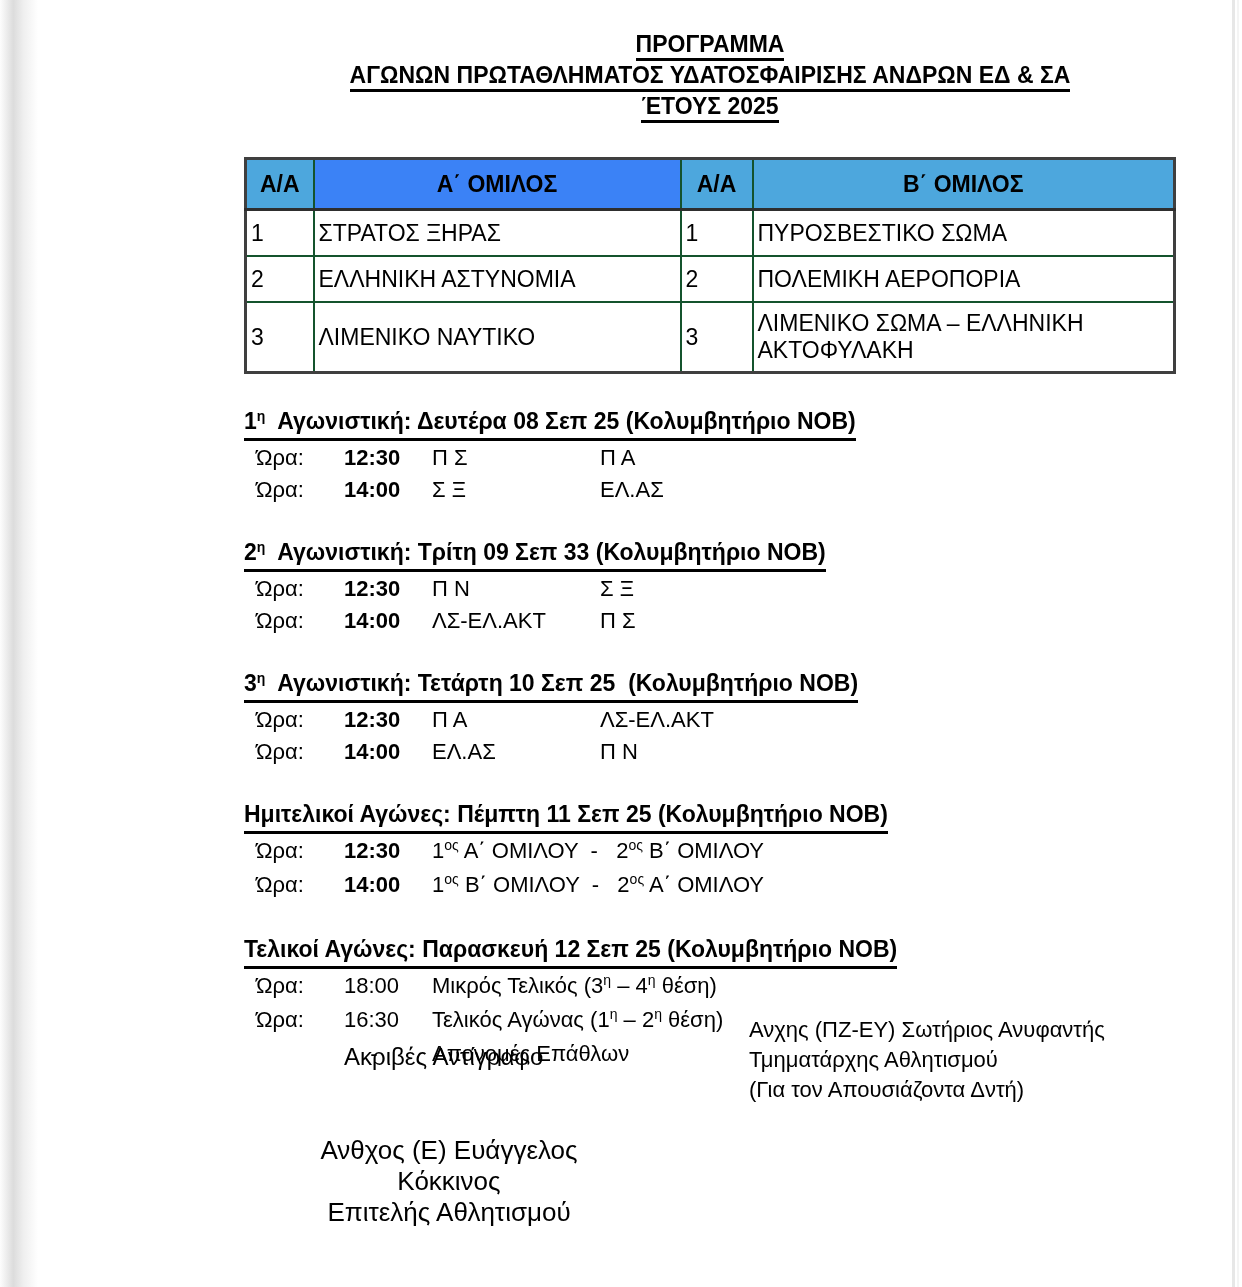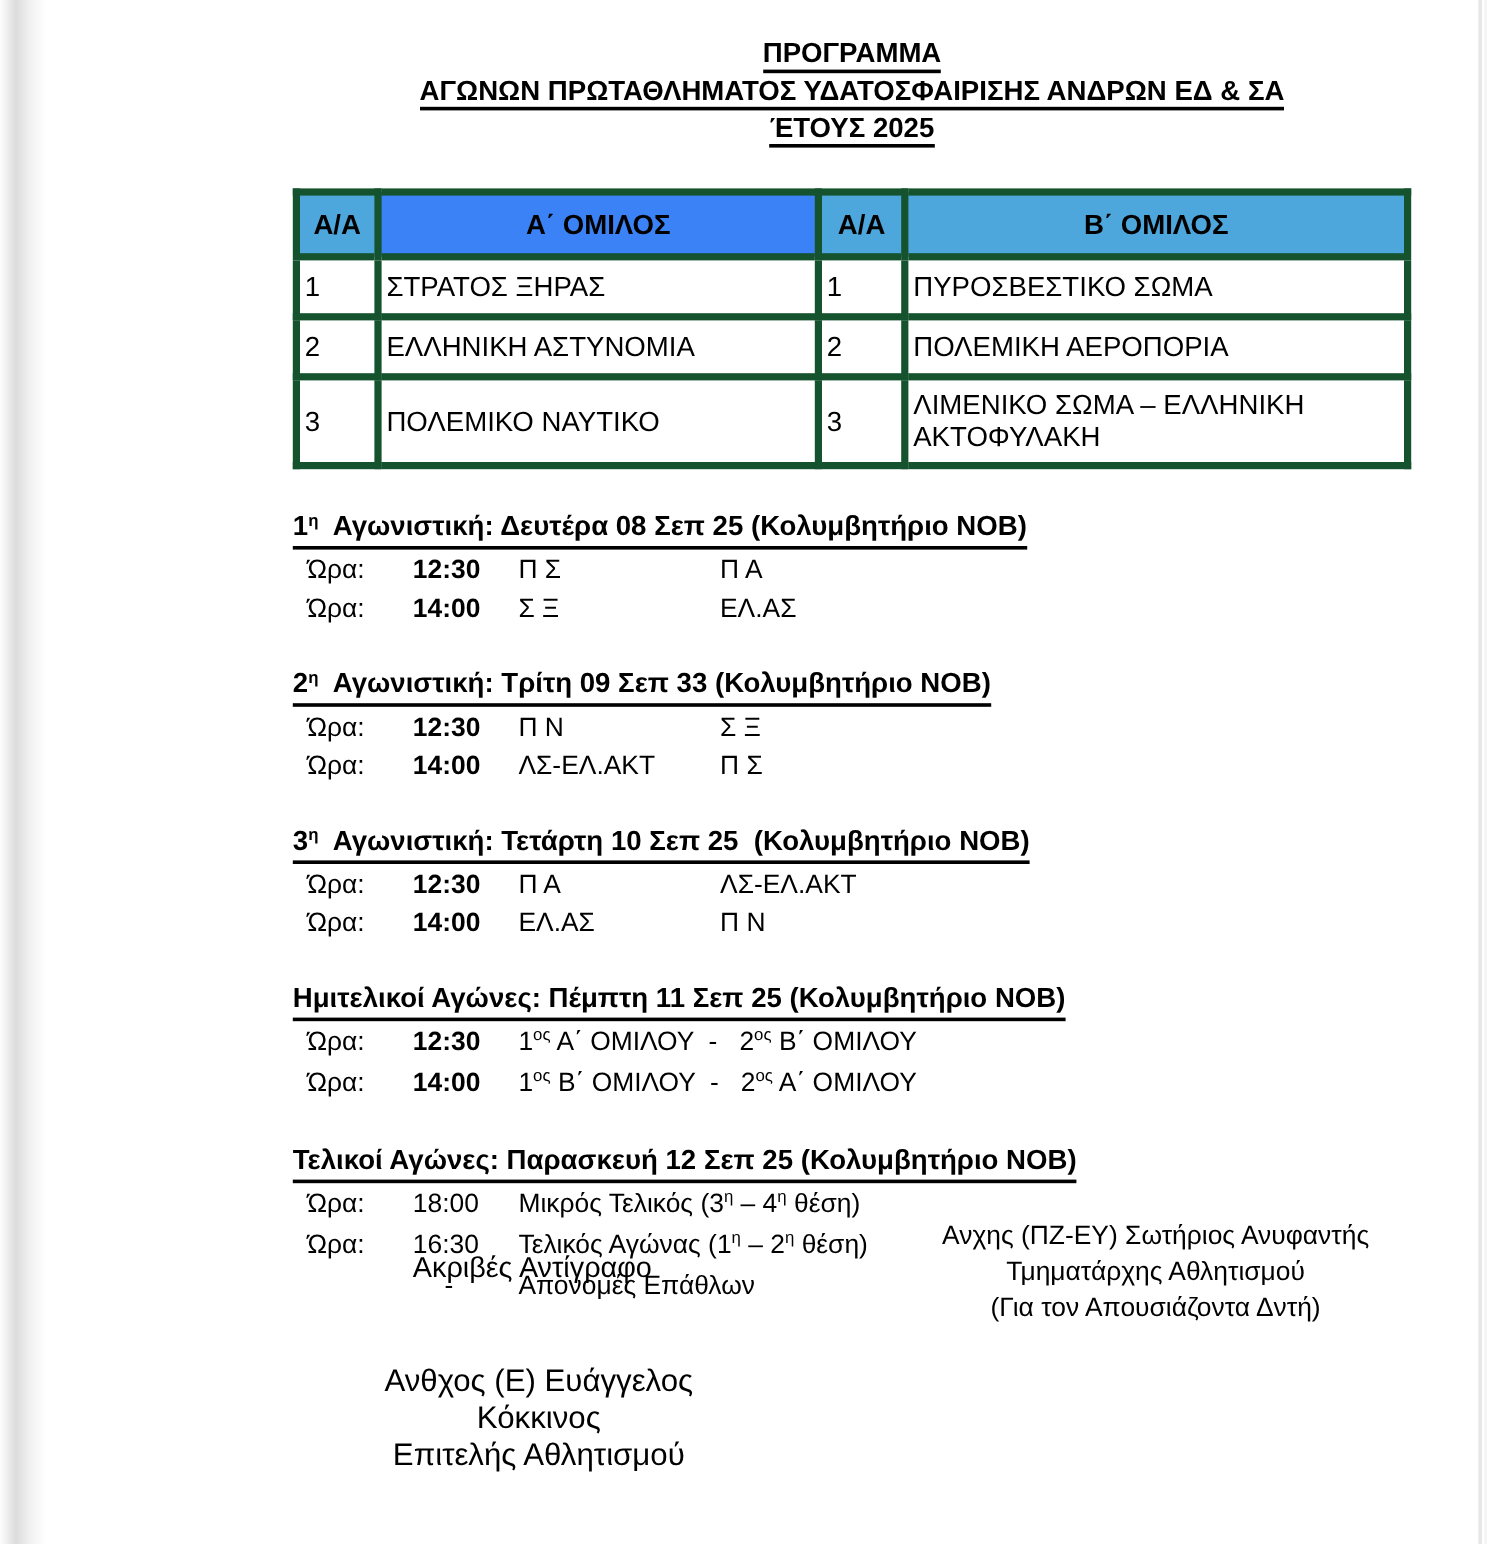--- a/index.html
+++ b/index.html
@@ -33,21 +33,21 @@
   .u { display: inline-block; border-bottom: 3px solid #000; padding-bottom: 0px; }
 
   table.groups {
     border-collapse: collapse;
     width: 932px;
     margin-top: 34px;
     table-layout: fixed;
     border: 3px solid #3f3f3f;
   }
   table.groups th, table.groups td {
-    border: 6px solid #14532d;
+    border: 2px solid #14532d;
     vertical-align: middle;
     padding: 7px 4px;
   }
   table.groups th {
     font-size: 23px;
     font-weight: bold;
     border-bottom: 3px solid #2e2e2e;
     height: 34px;
   }
   table.groups td { font-size: 23px; line-height: 27px; height: 30px; }
@@ -62,21 +62,21 @@
     margin-left: 12px;
     font-size: 22px;
     line-height: 30px;
     white-space: pre-wrap;
     margin-top: 2px;
   }
   .match-row.wide { grid-template-columns: 88px 88px auto; }
   .cell-time.bold { font-weight: bold; }
   .cell-time.dash { text-align: center; padding-right: 28px; }
 
-  .sig-right { position: absolute; left: 505px; top: 985px; width: 428px; text-align: center; font-size: 22px; line-height: 30px; }
+  .sig-right { position: absolute; left: 505px; top: 985px; width: 428px; text-align: left; font-size: 22px; line-height: 30px; }
   .copy-label { position: absolute; left: 100px; top: 1013px; font-size: 24px; }
   .sig-left { position: absolute; left: 22px; top: 1105px; width: 366px; text-align: center; font-size: 26px; line-height: 31px; }
 </style>
 </head>
 <body>
 
 <div class="page">
   <div class="edge-left"></div>
   <div class="edge-right"></div>
   <div class="edge-right2"></div>
@@ -110,21 +110,21 @@
         <td>ΠΥΡΟΣΒΕΣΤΙΚΟ ΣΩΜΑ</td>
       </tr>
       <tr>
         <td>2</td>
         <td>ΕΛΛΗΝΙΚΗ ΑΣΤΥΝΟΜΙΑ</td>
         <td>2</td>
         <td>ΠΟΛΕΜΙΚΗ ΑΕΡΟΠΟΡΙΑ</td>
       </tr>
       <tr>
         <td>3</td>
-        <td>ΠΟΛΕΜΙΚΟ ΝΑΥΤΙΚΟ</td>
+        <td>ΛΙΜΕΝΙΚΟ ΝΑΥΤΙΚΟ</td>
         <td>3</td>
         <td>ΛΙΜΕΝΙΚΟ ΣΩΜΑ – ΕΛΛΗΝΙΚΗ ΑΚΤΟΦΥΛΑΚΗ</td>
       </tr>
     </tbody>
       </table>
 
     <div class="section">
       <div class="sec-heading"><span class="u"><span>1</span><span class="sup">η</span><span>  Αγωνιστική: Δευτέρα 08 Σεπ 25 (Κολυμβητήριο ΝΟΒ)</span></span></div>
       <div class="match-row">
         <span class="cell-label">Ώρα:</span>

